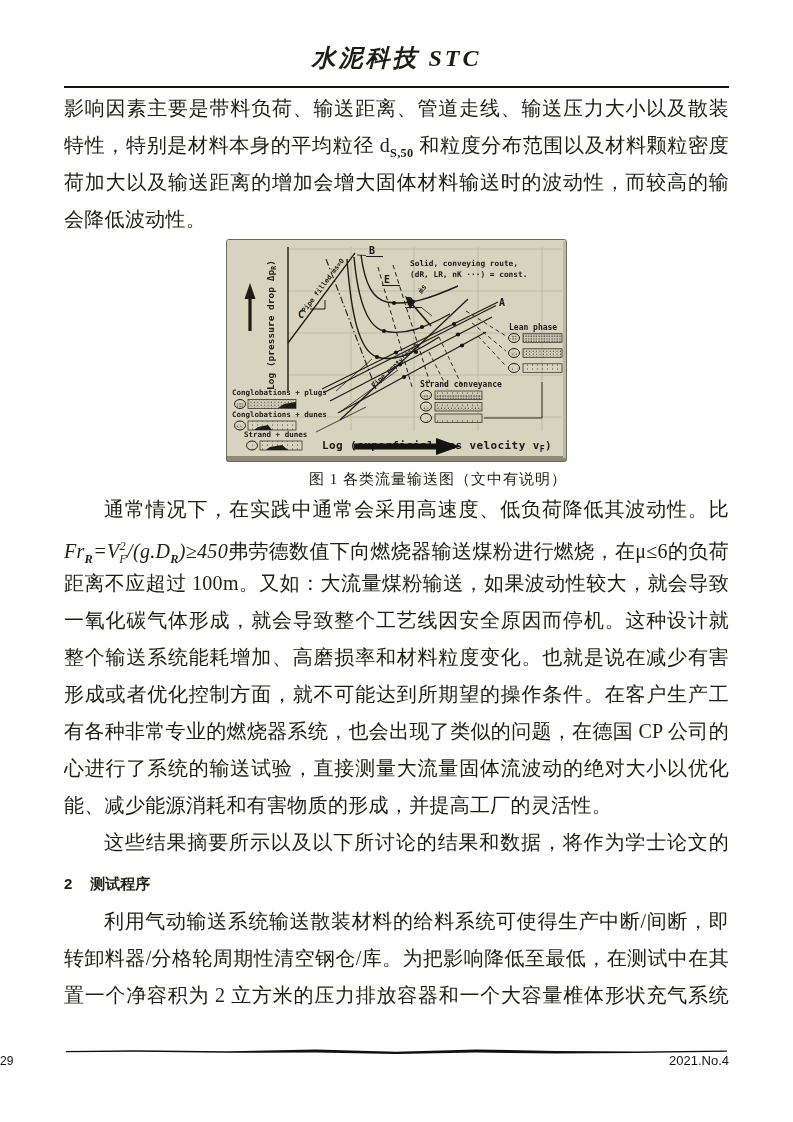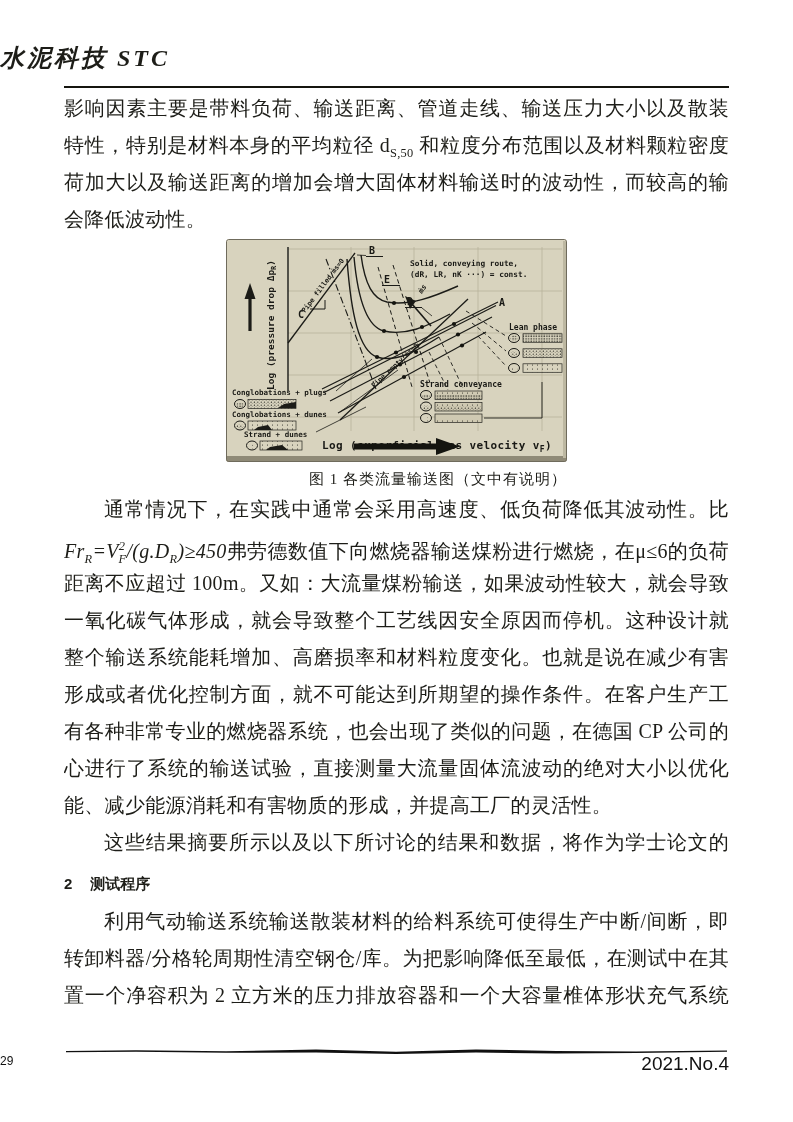--- a/index.html
+++ b/index.html
@@ -1,42 +1,42 @@
 <!DOCTYPE html>
 <html><head>
 <meta charset="utf-8">
 <style>
   html,body{margin:0;padding:0;background:#ffffff;}
   .page{position:relative;width:793px;height:1122px;background:#ffffff;overflow:hidden;
         font-family:"Liberation Serif","DejaVu Serif",serif;color:#1d1d18;}
-  .jtitle{position:absolute;top:42px;left:0;width:100%;text-align:left;
+  .jtitle{position:absolute;top:42px;left:0;width:100%;text-align:center;
           font-size:24px;font-weight:bold;font-style:italic;letter-spacing:3px;}
   .hr-top{position:absolute;top:86px;left:64px;right:64px;border-top:2px solid #15150f;}
   .flow{position:absolute;top:90px;left:64px;right:64px;}
   .tl{font-size:20px;line-height:37px;height:37px;text-align:justify;text-align-last:justify;
       overflow:hidden;letter-spacing:0.3px;}
   .tl.end{text-align-last:left;}
   .ind{text-indent:2em;}
-  .fsub{font-size:0.62em;vertical-align:sub;}
+  .fsub{font-size:0.62em;vertical-align:sub;font-weight:bold;}
   .fsup{font-size:0.62em;vertical-align:super;}
   .fstack{font-size:0.62em;vertical-align:sub;margin-left:-0.55em;}
   .formula{font-style:italic;}
   .figwrap{width:341px;margin:1px auto 0 auto;}
   .figscan{display:block;border-radius:3px;}
   .figcap{font-size:15px;line-height:24px;text-align:right;margin-top:5px;letter-spacing:1px;}
   .h2{font-family:"Liberation Sans","DejaVu Sans",sans-serif;font-weight:bold;
       font-size:15px;line-height:38px;height:38px;margin-top:4px;}
   .h2 .num{margin-right:18px;}
   .h21{font-family:"Liberation Sans","DejaVu Sans",sans-serif;font-weight:bold;
        font-size:19px;line-height:38px;height:38px;}
   .h21 .num{margin-right:9px;}
   .footline{position:absolute;left:66px;top:1048px;width:661px;height:7px;}
   .pageno{position:absolute;top:1054px;left:0;width:100%;text-align:left;font-size:12px;
           font-family:"Liberation Sans","DejaVu Sans",sans-serif;color:#111;}
-  .issue{position:absolute;top:1053px;right:64px;font-size:19px;
+  .issue{position:absolute;top:1053px;right:64px;font-size:13px;
          font-family:"Liberation Sans","DejaVu Sans",sans-serif;color:#111;}
   .figt{font-family:"DejaVu Sans Mono","Liberation Mono",monospace;font-weight:bold;fill:#191915;}
 </style>
 </head>
 <body>
 
 <div class="page">
 
   <div class="jtitle">水泥科技 STC</div>
   <div class="hr-top"></div>

